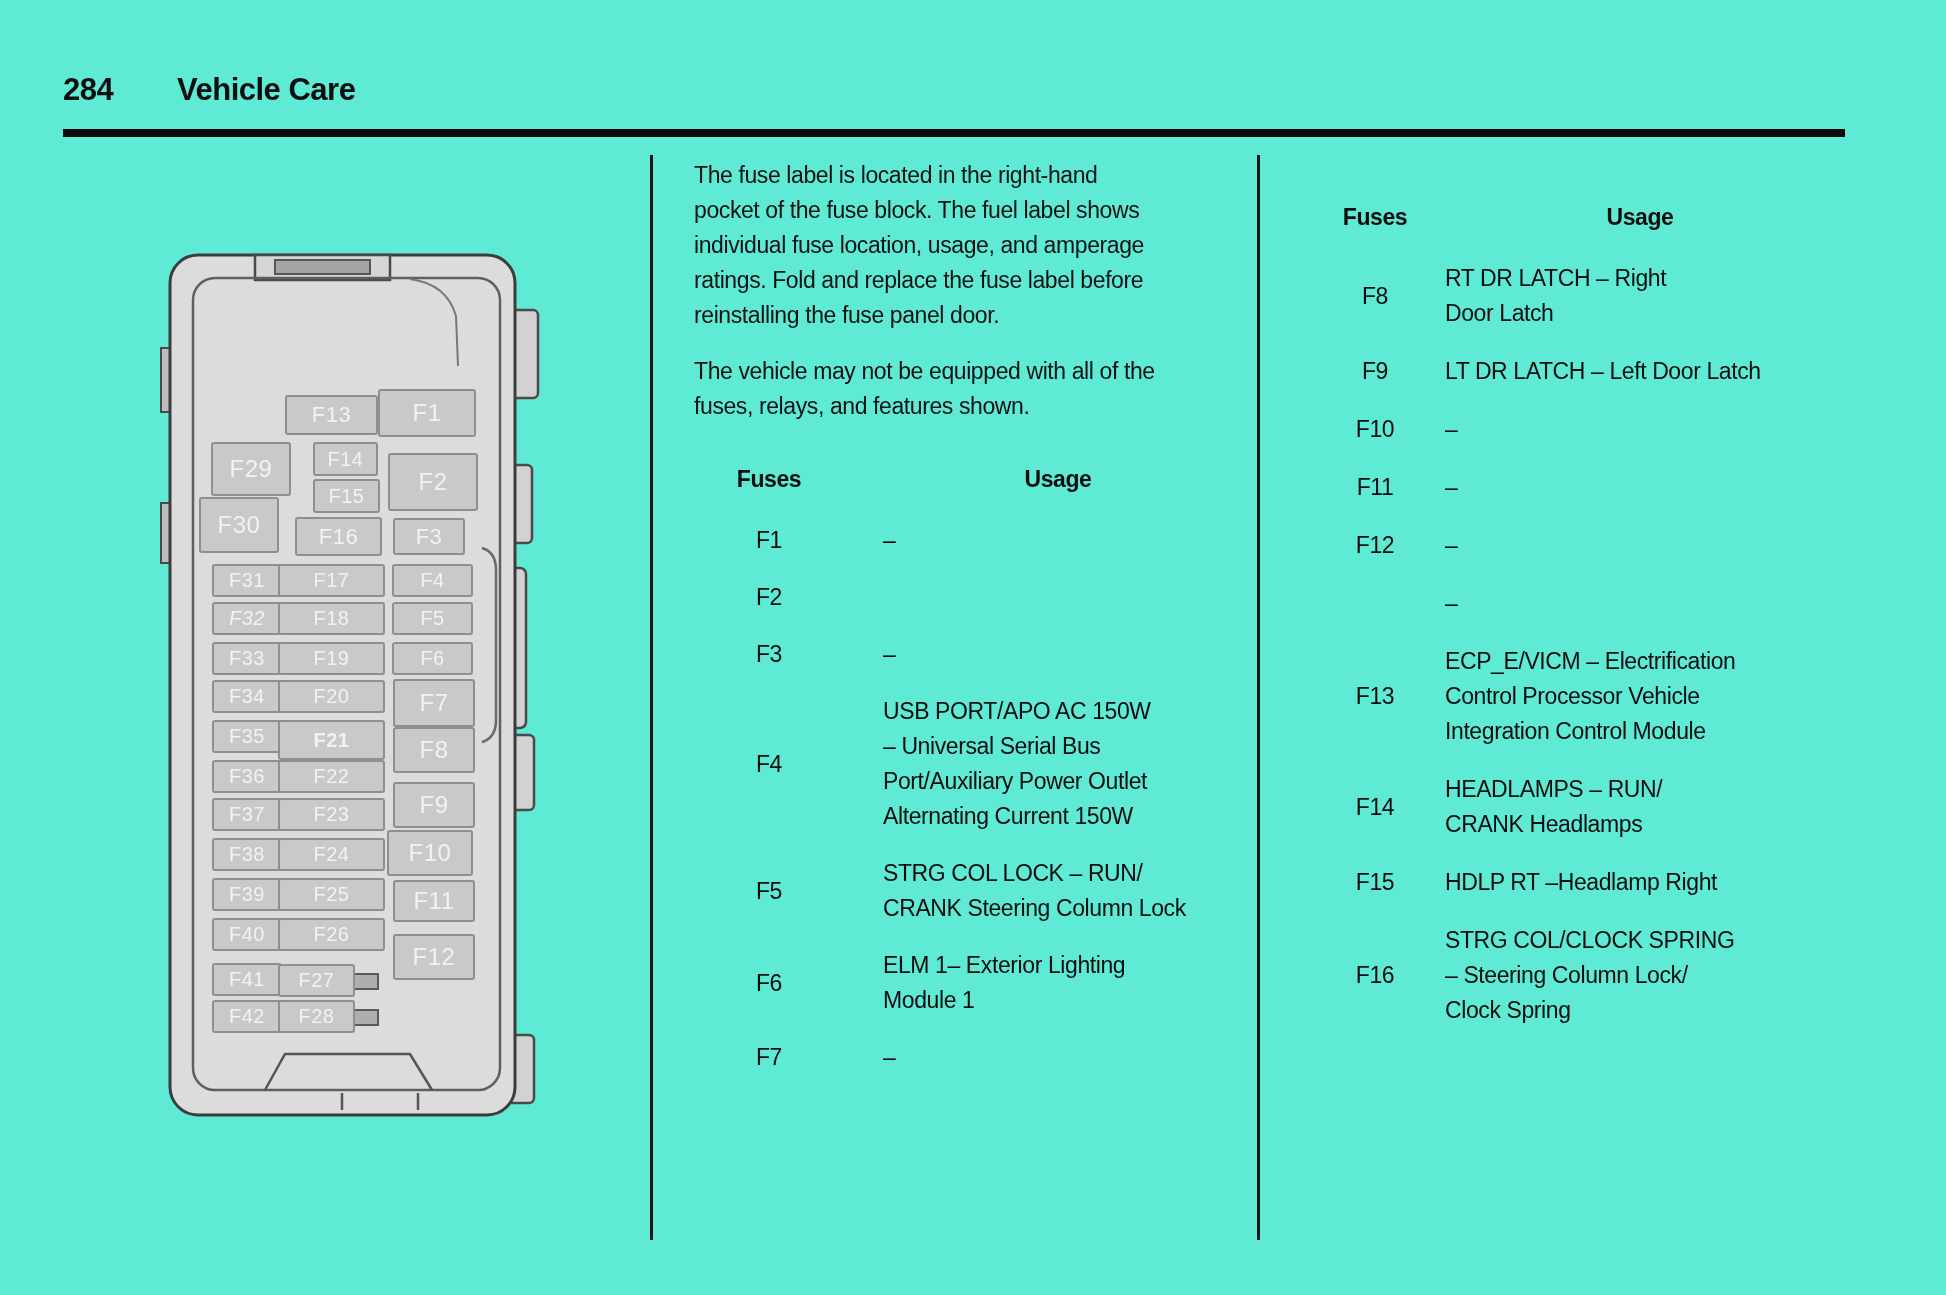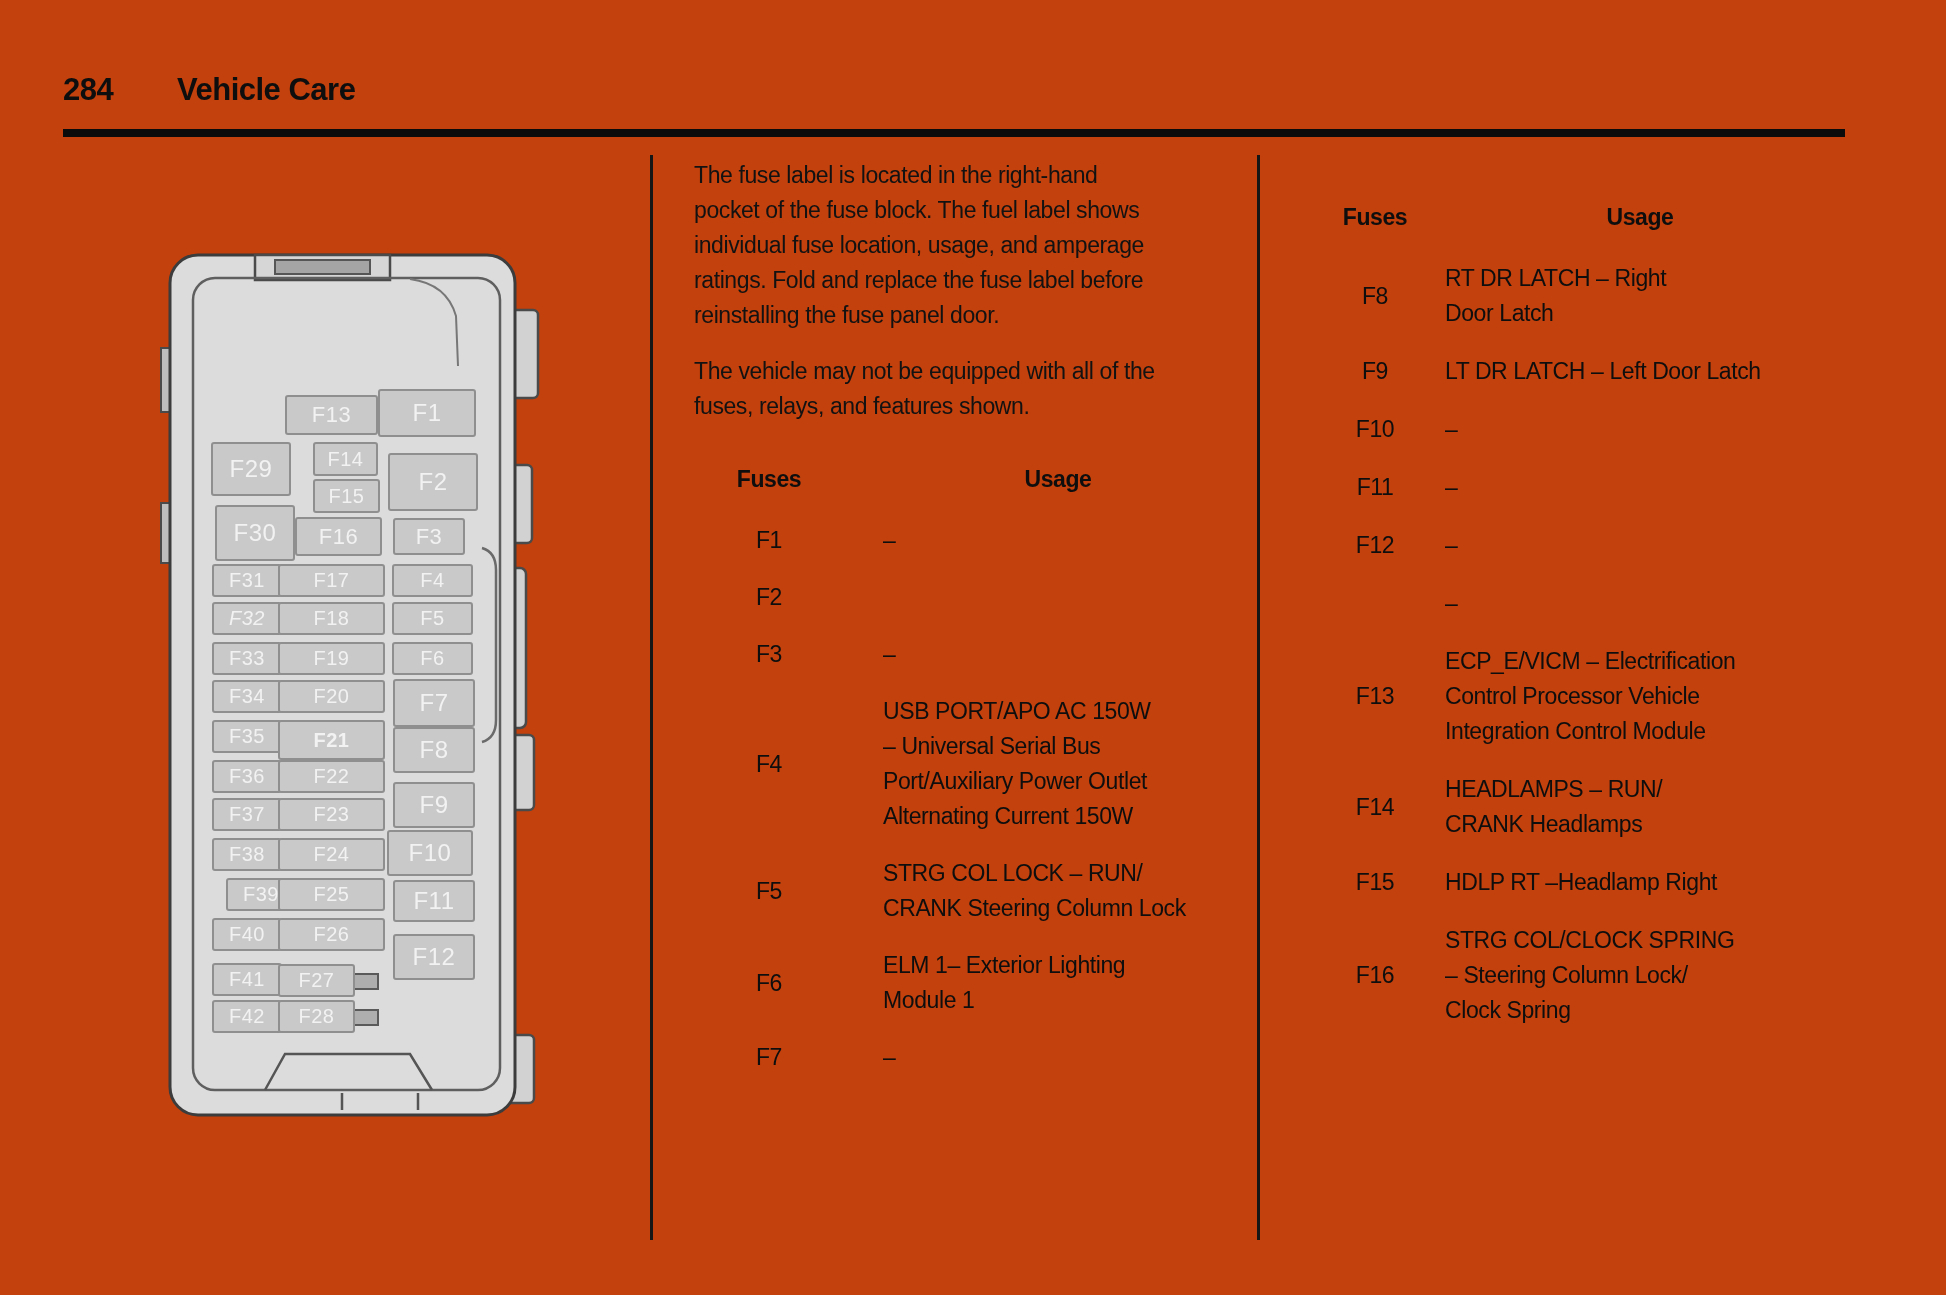--- a/index.html
+++ b/index.html
@@ -1,17 +1,17 @@
 <!DOCTYPE html>
 <html><head>
 <meta charset="utf-8">
 <style>
   html,body{margin:0;padding:0;background:#ffffff;}
   #page{
-    position:relative;width:1946px;height:1295px;background:#c2410c;
+    position:relative;width:1946px;height:1295px;background:#5eead4;
     font-family:"Liberation Sans","DejaVu Sans",sans-serif;color:#0e0e0e;overflow:hidden;
   }
   
   .pg-num{position:absolute;left:63px;top:72px;font-size:31px;font-weight:bold;letter-spacing:-0.5px;}
   .pg-title{position:absolute;left:177px;top:72px;font-size:31px;font-weight:bold;letter-spacing:-0.5px;}
   .head-rule{position:absolute;left:63px;top:129px;width:1782px;height:8px;background:#0b0b0b;}
   
   .vsep{position:absolute;top:155px;width:3px;height:1085px;background:#161616;}
   #vsep1{left:650px;} #vsep2{left:1257px;}
   .para{position:absolute;font-size:23px;line-height:35px;letter-spacing:-0.4px;white-space:pre-line;color:#121212;}
@@ -87,21 +87,21 @@
       <rect x="192" y="726" width="26" height="15" fill="#aeaeae" stroke="#5a5a5a" stroke-width="2"></rect>
       <rect x="192" y="762" width="26" height="15" fill="#aeaeae" stroke="#5a5a5a" stroke-width="2"></rect>
     </svg>
     <div id="fuse-layer">
         <div class="fuse" style="left: 130px; top: 150px; width: 83px; height: 34px; font-size: 22px;">F13</div>
         <div class="fuse" style="left: 223px; top: 144px; width: 88px; height: 42px; font-size: 24px;">F1</div>
         <div class="fuse" style="left: 56px; top: 197px; width: 70px; height: 48px; font-size: 24px;">F29</div>
         <div class="fuse" style="left: 158px; top: 197px; width: 55px; height: 28px; font-size: 20px;">F14</div>
         <div class="fuse" style="left: 158px; top: 234px; width: 57px; height: 28px; font-size: 20px;">F15</div>
         <div class="fuse" style="left: 233px; top: 208px; width: 80px; height: 52px; font-size: 24px;">F2</div>
-        <div class="fuse" style="left: 60px; top: 252px; width: 70px; height: 50px; font-size: 24px; margin-top: 8px;">F30</div>
+        <div class="fuse" style="left: 44px; top: 252px; width: 70px; height: 50px; font-size: 24px;">F30</div>
         <div class="fuse" style="left: 140px; top: 272px; width: 77px; height: 33px; font-size: 22px;">F16</div>
         <div class="fuse" style="left: 238px; top: 273px; width: 62px; height: 31px; font-size: 22px;">F3</div>
         <div class="fuse" style="left: 57px; top: 319px; width: 60px; height: 27px; font-size: 20px;">F31</div>
         <div class="fuse" style="left: 123px; top: 319px; width: 97px; height: 27px; font-size: 20px;">F17</div>
         <div class="fuse" style="left: 237px; top: 319px; width: 71px; height: 27px; font-size: 20px;">F4</div>
         <div class="fuse" style="left: 57px; top: 357px; width: 60px; height: 27px; font-size: 20px; font-style: italic;">F32</div>
         <div class="fuse" style="left: 123px; top: 357px; width: 97px; height: 27px; font-size: 20px;">F18</div>
         <div class="fuse" style="left: 237px; top: 357px; width: 71px; height: 27px; font-size: 20px;">F5</div>
         <div class="fuse" style="left: 57px; top: 397px; width: 60px; height: 27px; font-size: 20px;">F33</div>
         <div class="fuse" style="left: 123px; top: 397px; width: 97px; height: 27px; font-size: 20px;">F19</div>
@@ -114,21 +114,21 @@
         <div class="fuse" style="left: 238px; top: 482px; width: 72px; height: 40px; font-size: 24px;">F8</div>
         <div class="fuse" style="left: 57px; top: 515px; width: 60px; height: 27px; font-size: 20px;">F36</div>
         <div class="fuse" style="left: 123px; top: 515px; width: 97px; height: 27px; font-size: 20px;">F22</div>
         <div class="fuse" style="left: 238px; top: 537px; width: 72px; height: 40px; font-size: 24px;">F9</div>
         <div class="fuse" style="left: 57px; top: 553px; width: 60px; height: 27px; font-size: 20px;">F37</div>
         <div class="fuse" style="left: 123px; top: 553px; width: 97px; height: 27px; font-size: 20px;">F23</div>
         <div class="fuse" style="left: 232px; top: 585px; width: 76px; height: 40px; font-size: 24px;">F10</div>
         <div class="fuse" style="left: 57px; top: 593px; width: 60px; height: 27px; font-size: 20px;">F38</div>
         <div class="fuse" style="left: 123px; top: 593px; width: 97px; height: 27px; font-size: 20px;">F24</div>
         <div class="fuse" style="left: 238px; top: 635px; width: 72px; height: 36px; font-size: 24px;">F11</div>
-        <div class="fuse" style="left: 71px; top: 633px; width: 60px; height: 27px; font-size: 20px;">F39</div>
+        <div class="fuse" style="left: 57px; top: 633px; width: 60px; height: 27px; font-size: 20px;">F39</div>
         <div class="fuse" style="left: 123px; top: 633px; width: 97px; height: 27px; font-size: 20px;">F25</div>
         <div class="fuse" style="left: 238px; top: 689px; width: 72px; height: 40px; font-size: 24px;">F12</div>
         <div class="fuse" style="left: 57px; top: 673px; width: 60px; height: 27px; font-size: 20px;">F40</div>
         <div class="fuse" style="left: 123px; top: 673px; width: 97px; height: 27px; font-size: 20px;">F26</div>
         <div class="fuse" style="left: 57px; top: 718px; width: 60px; height: 27px; font-size: 20px;">F41</div>
         <div class="fuse" style="left: 123px; top: 719px; width: 67px; height: 27px; font-size: 20px;">F27</div>
         <div class="fuse" style="left: 57px; top: 755px; width: 60px; height: 27px; font-size: 20px;">F42</div>
         <div class="fuse" style="left: 123px; top: 755px; width: 67px; height: 27px; font-size: 20px;">F28</div>
       </div>
   </div>

